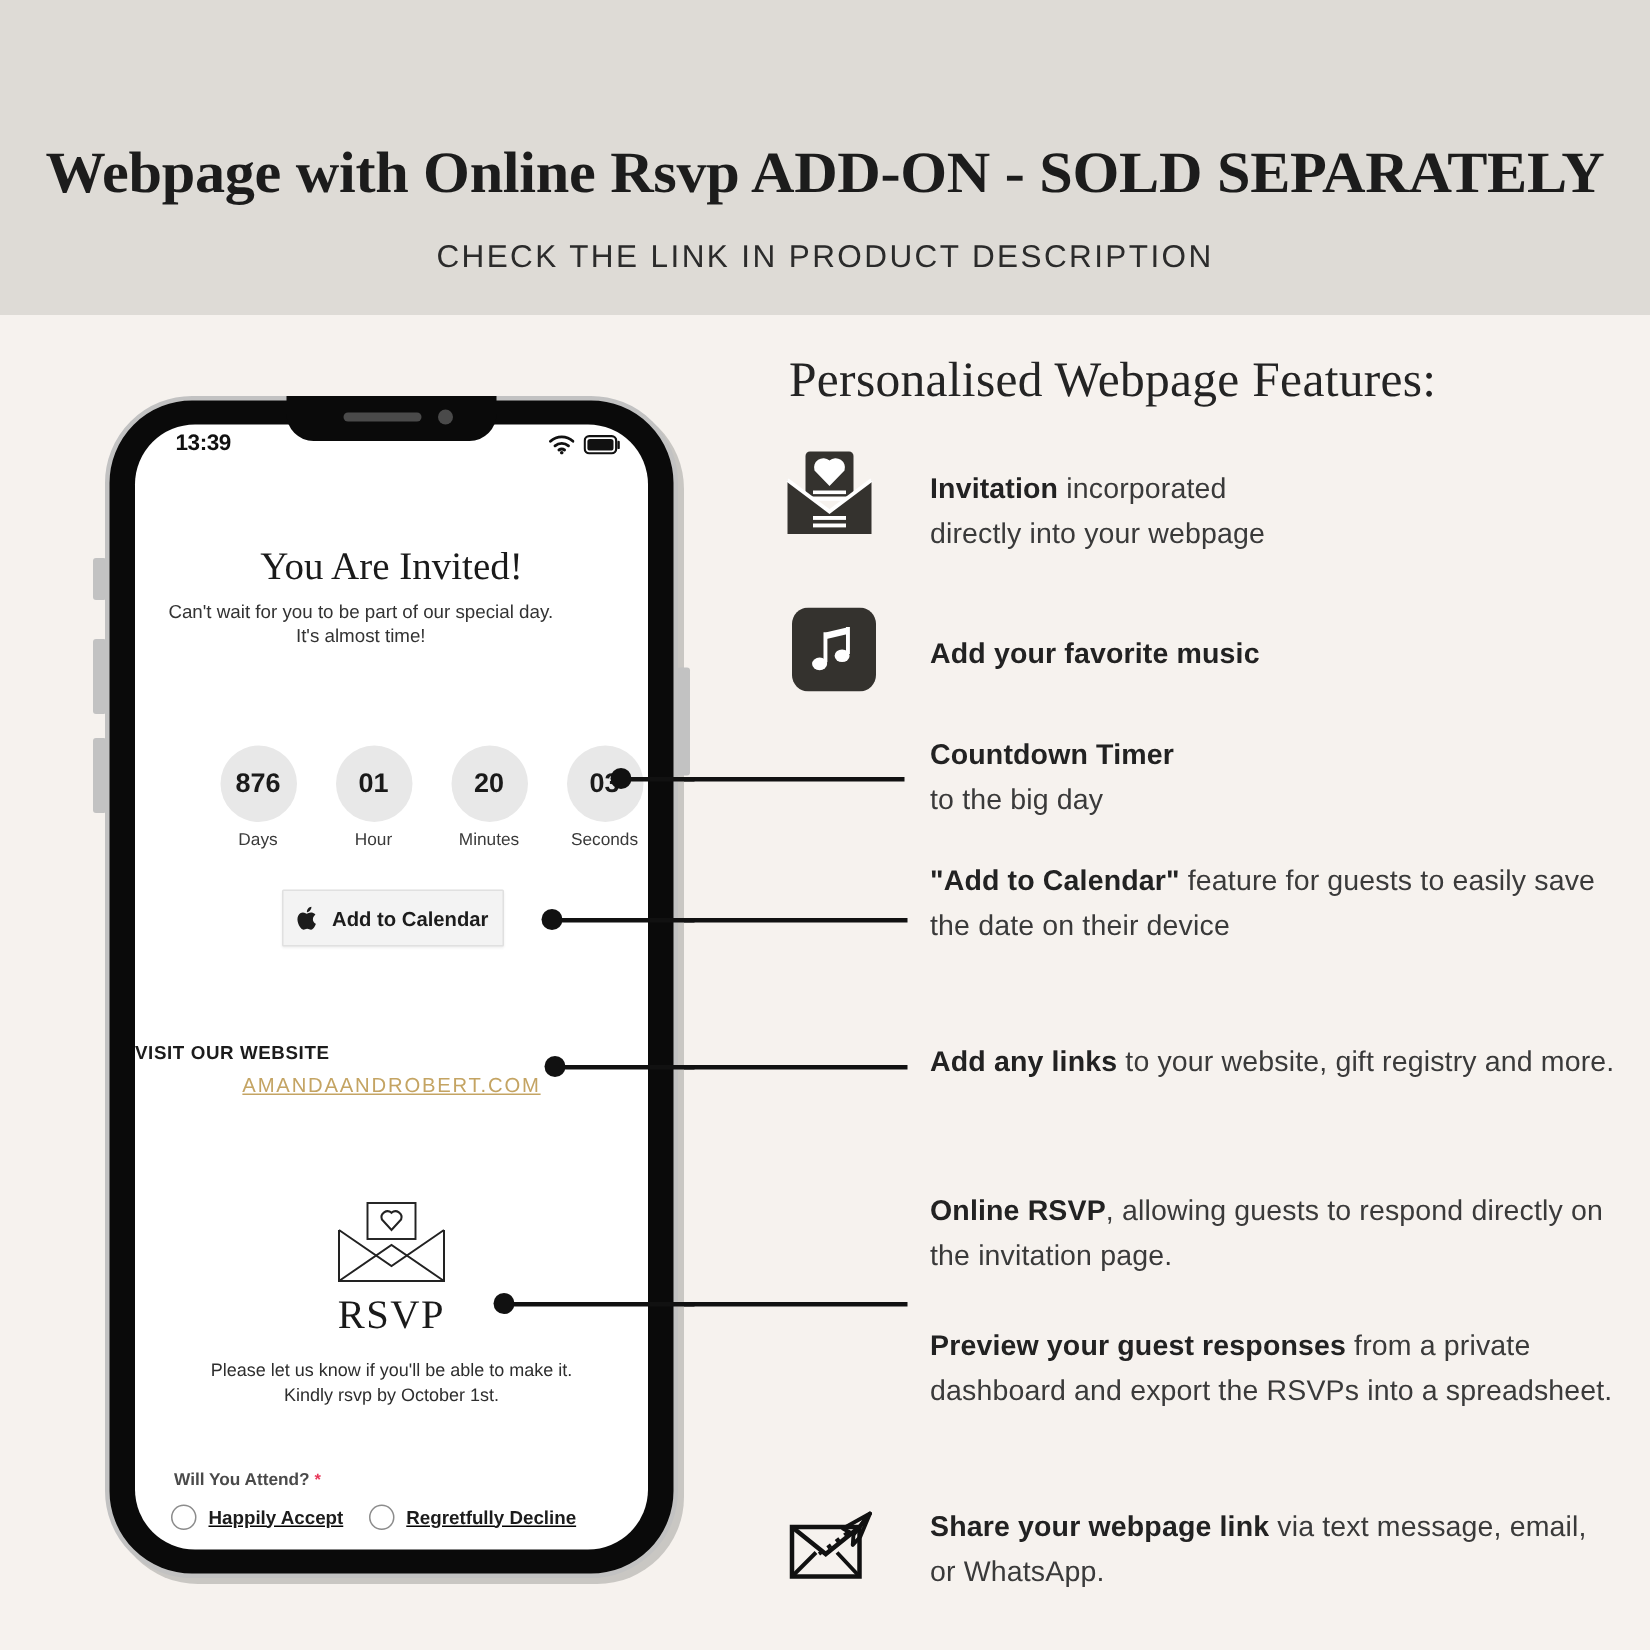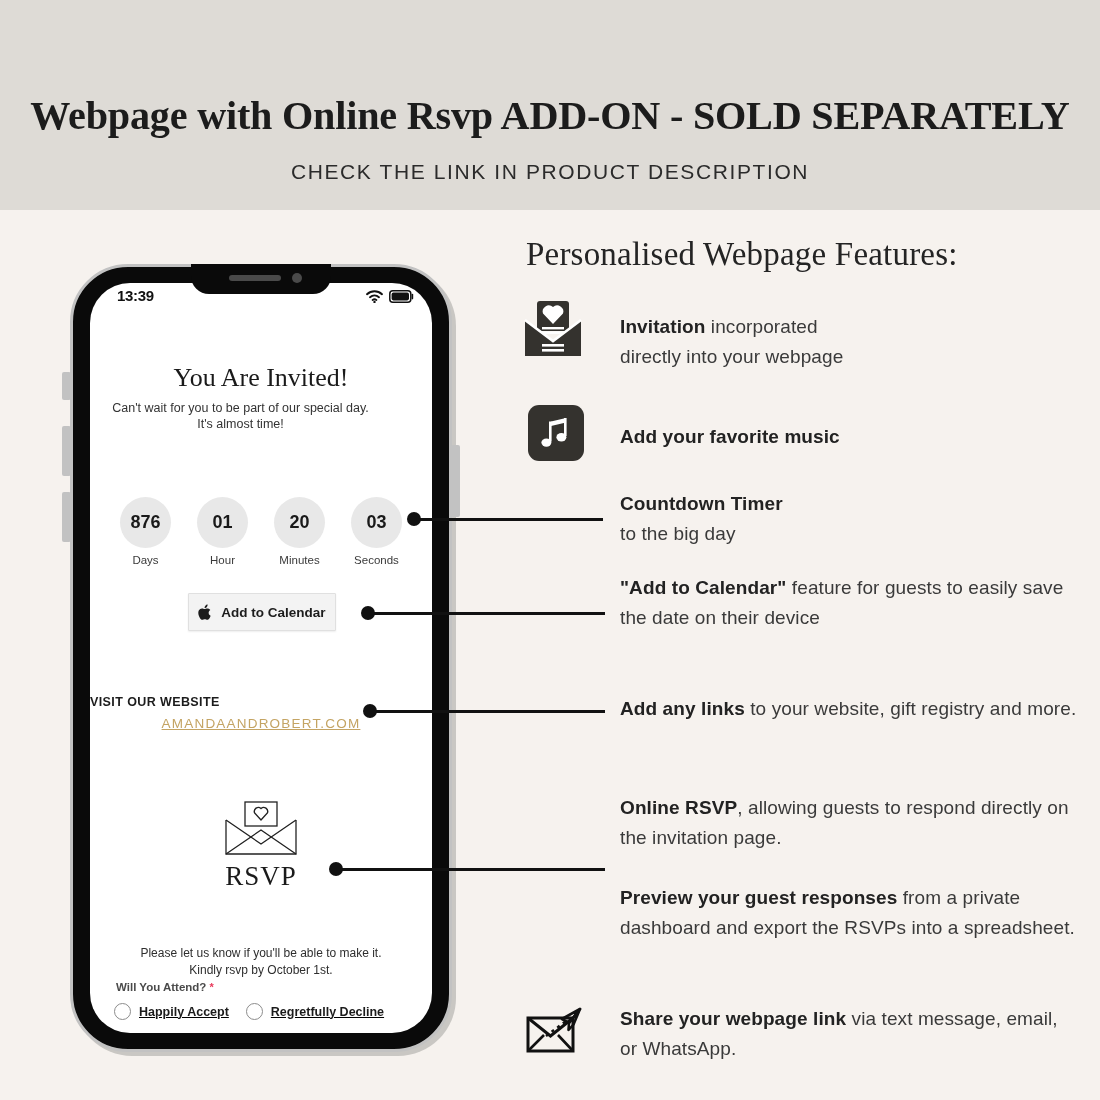--- a/index.html
+++ b/index.html
@@ -174,21 +174,21 @@
     font-size: 26px; color: #1a1a1a;
   }
   .invited-sub {
     position: absolute; left: 0; top: 117px; width: 277px;
     text-align: center;
     font-size: 12.5px; line-height: 16px; color: #333; margin-left: 12px;
   }
 
   .countdown {
     position: absolute; left: 0; top: 214px; width: 342px;
-    display: flex; justify-content: center; gap: 19px;
+    display: flex; justify-content: flex-end; gap: 19px;
   }
   .cd-item { width: 58px; text-align: center; }
   .cd-circle {
     width: 51px; height: 51px; margin: 0 auto;
     border-radius: 50%;
     background: #e8e8e8;
     display: flex; align-items: center; justify-content: center;
     font-size: 18px; font-weight: 700; color: #1a1a1a;
   }
   .cd-label {
@@ -224,21 +224,21 @@
   .rsvp-env { position: absolute; left: 131px; top: 517px; }
   .rsvp-title {
     position: absolute; left: 0; top: 578px; width: 342px;
     text-align: center;
     font-family: "Liberation Serif", serif;
     font-size: 27px; color: #1a1a1a; letter-spacing: 1px;
   }
   .rsvp-sub {
     position: absolute; left: 0; top: 622px; width: 342px;
     text-align: center;
-    font-size: 12px; line-height: 17px; color: #2e2e2e; margin-top: 40px;
+    font-size: 12px; line-height: 17px; color: #2e2e2e;
   }
   .attend-label {
     position: absolute; left: 26px; top: 698px;
     font-size: 11.5px; font-weight: 700; color: #4a4a4a;
   }
   .attend-req { color: #e8385a; font-size: 11px; }
   .radios {
     position: absolute; left: 24px; top: 720px;
     display: flex; align-items: center; gap: 17px; text-decoration: underline;
   }

